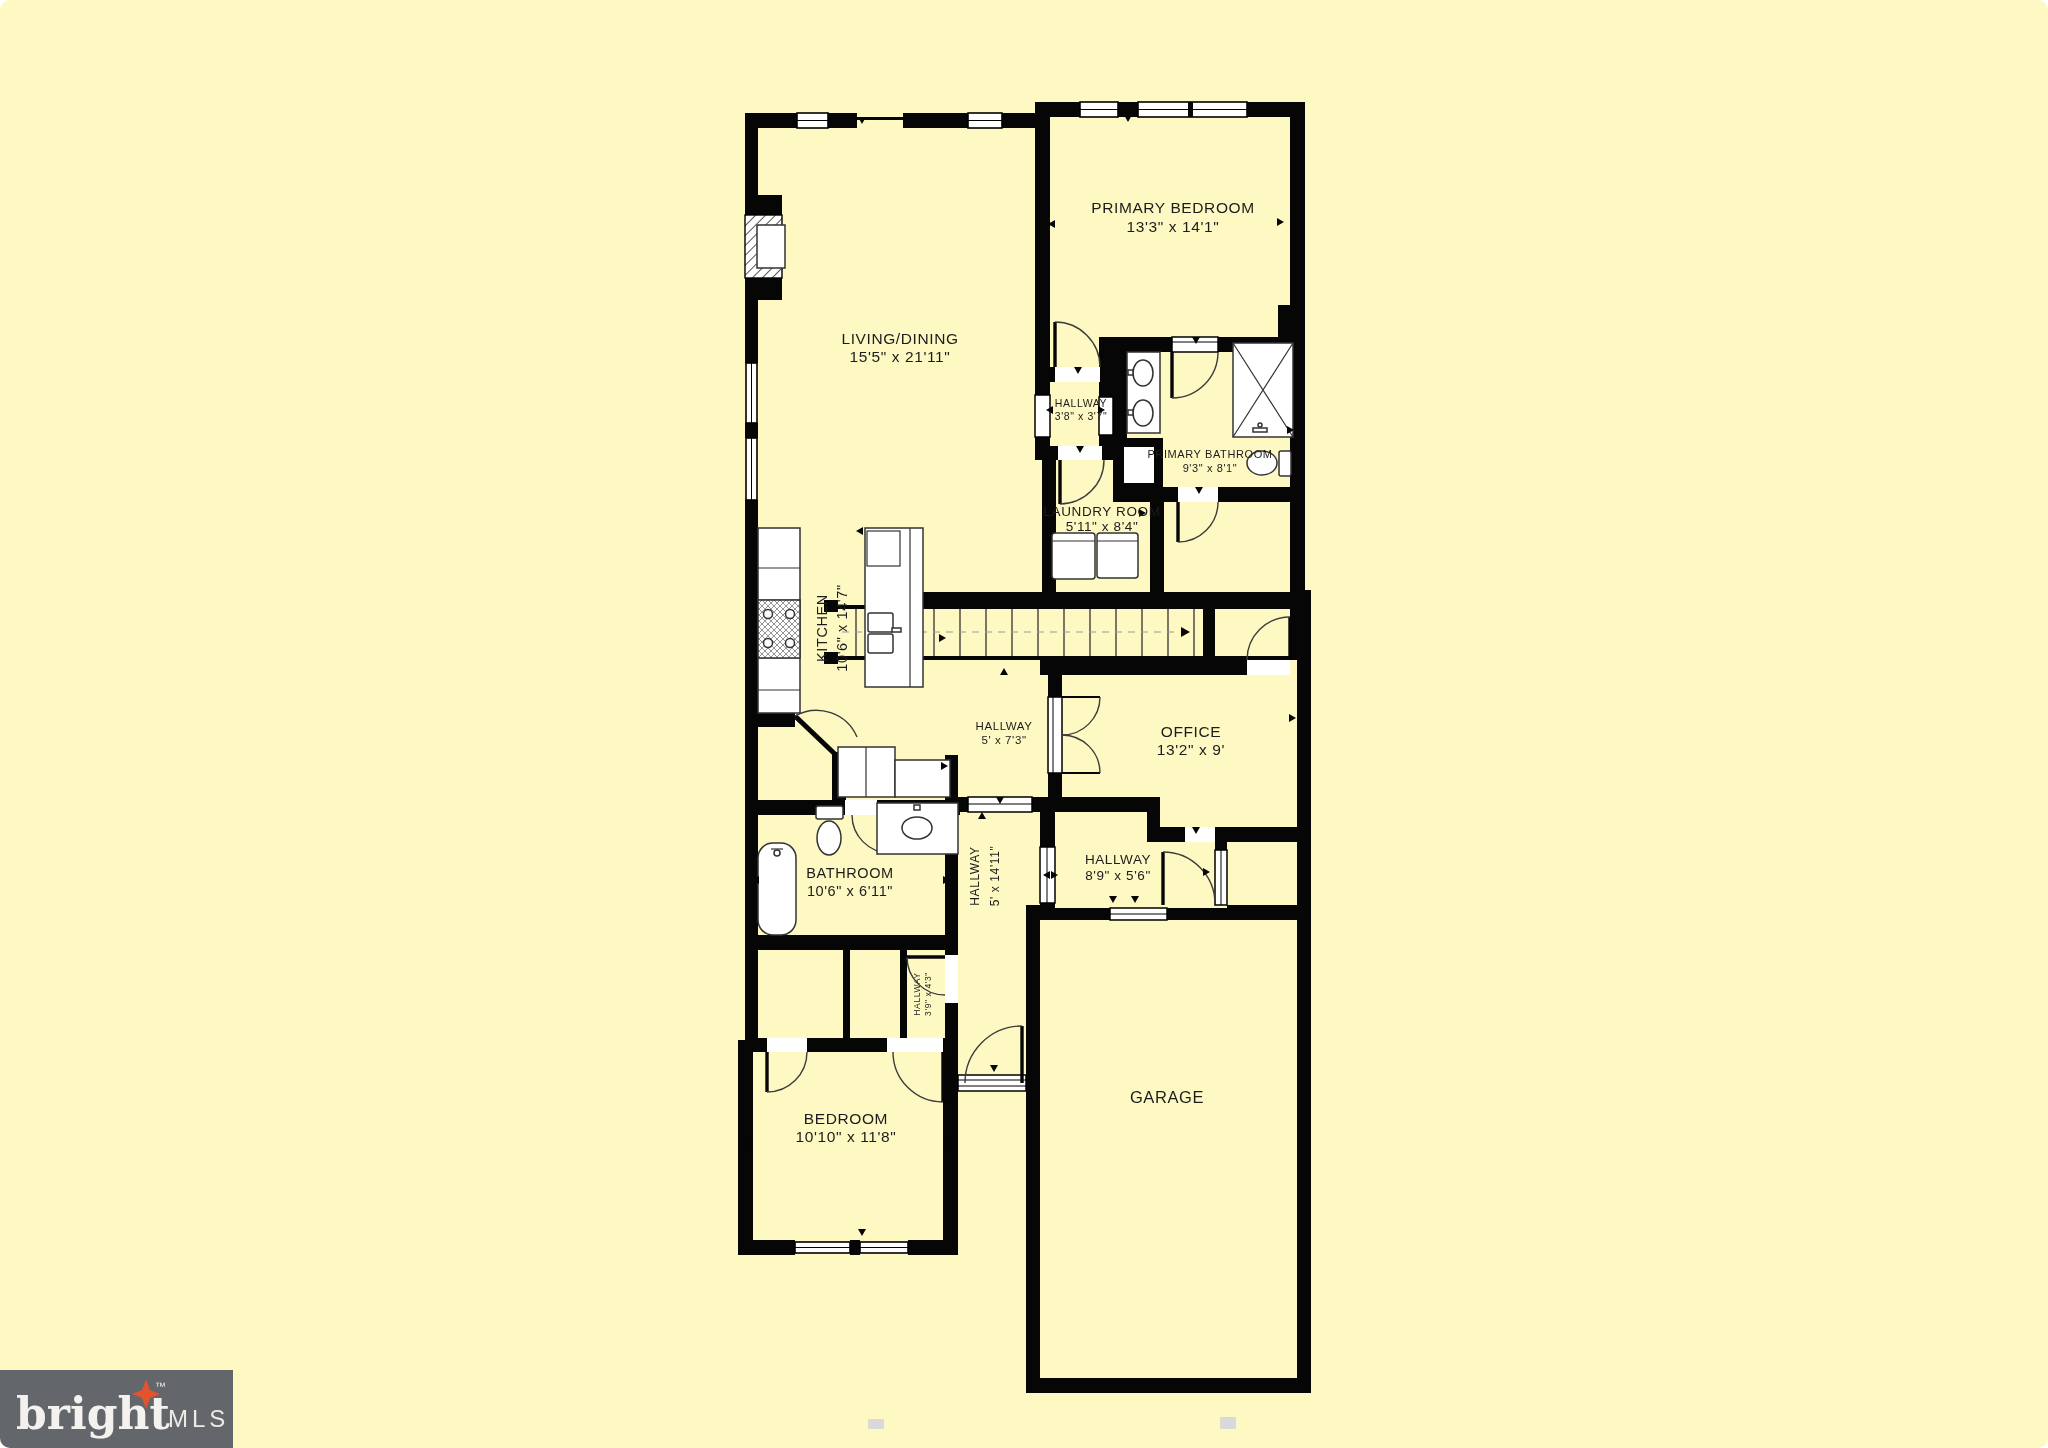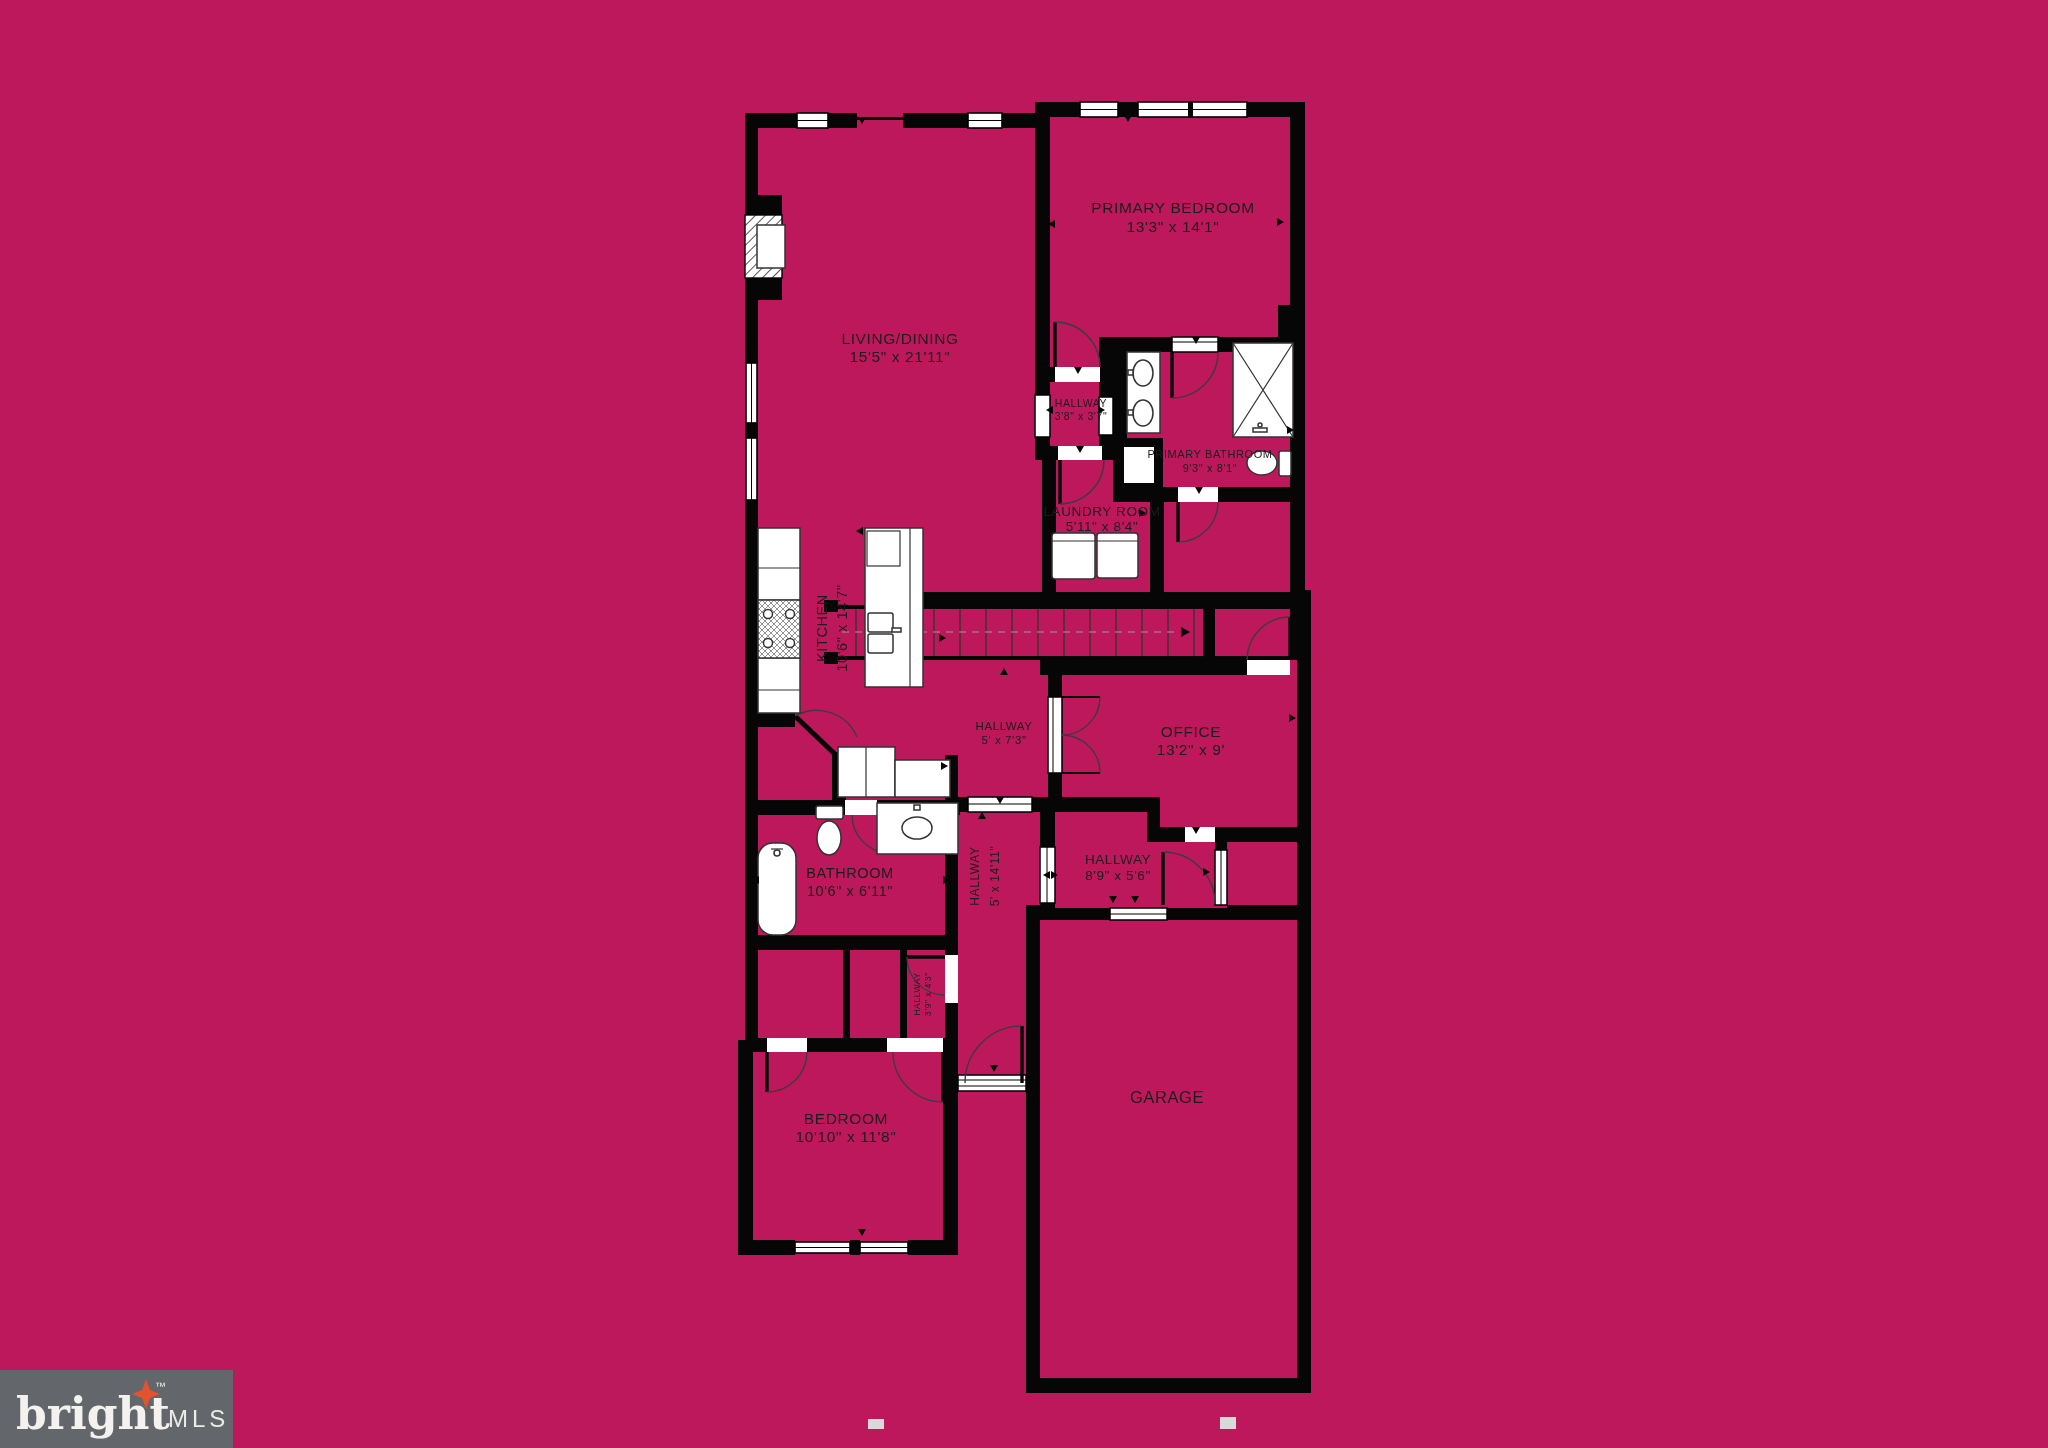--- a/index.html
+++ b/index.html
@@ -1,16 +1,16 @@
 <!DOCTYPE html>
 <html><head>
 <meta charset="utf-8">
 <style>
   html,body{margin:0;padding:0;background:#fff;}
-  #canvas{position:relative;width:2048px;height:1448px;background:#be185d;overflow:hidden;}
+  #canvas{position:relative;width:2048px;height:1448px;background:#fef9c3;overflow:hidden;border-radius:10px;}
   svg{position:absolute;left:0;top:0;}
   .wall{fill:#060606;}
   .opening{fill:#ffffff;}
   .sill{fill:#ffffff;stroke:#000;stroke-width:1.5;}
   .win-rect{fill:#ffffff;stroke:#000;stroke-width:1.6;}
   .win-line{stroke:#000;stroke-width:1;}
   .arc{fill:none;stroke:#3c3c3c;stroke-width:1.4;}
   .leaf{stroke:#060606;stroke-width:3.4;fill:none;}
   .leaf-thin{stroke:#060606;stroke-width:2.2;fill:none;}
   .fx{fill:#ffffff;stroke:#333;stroke-width:1.5;}

